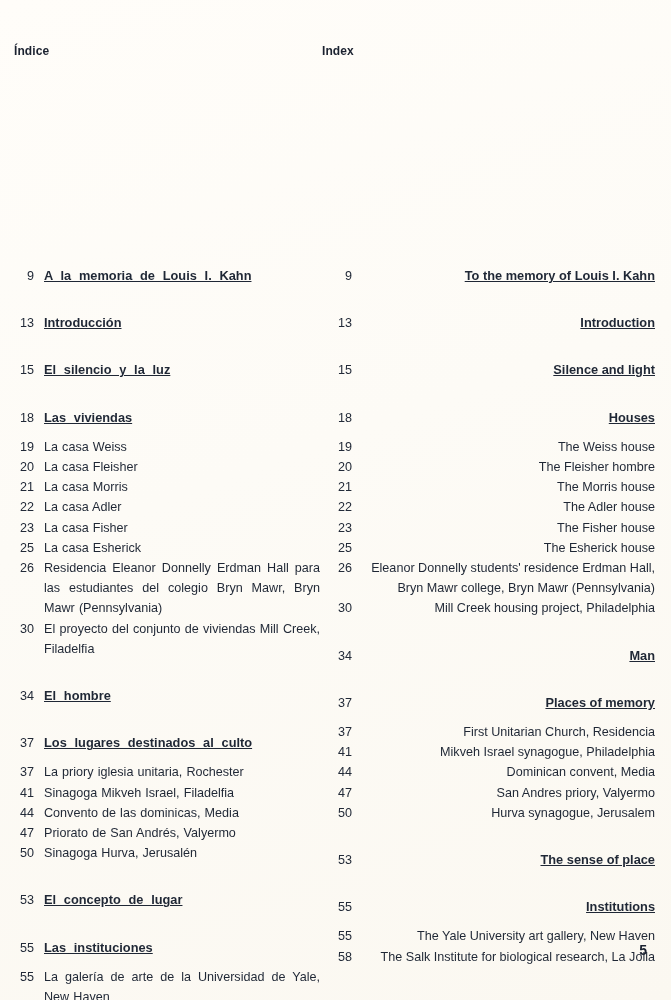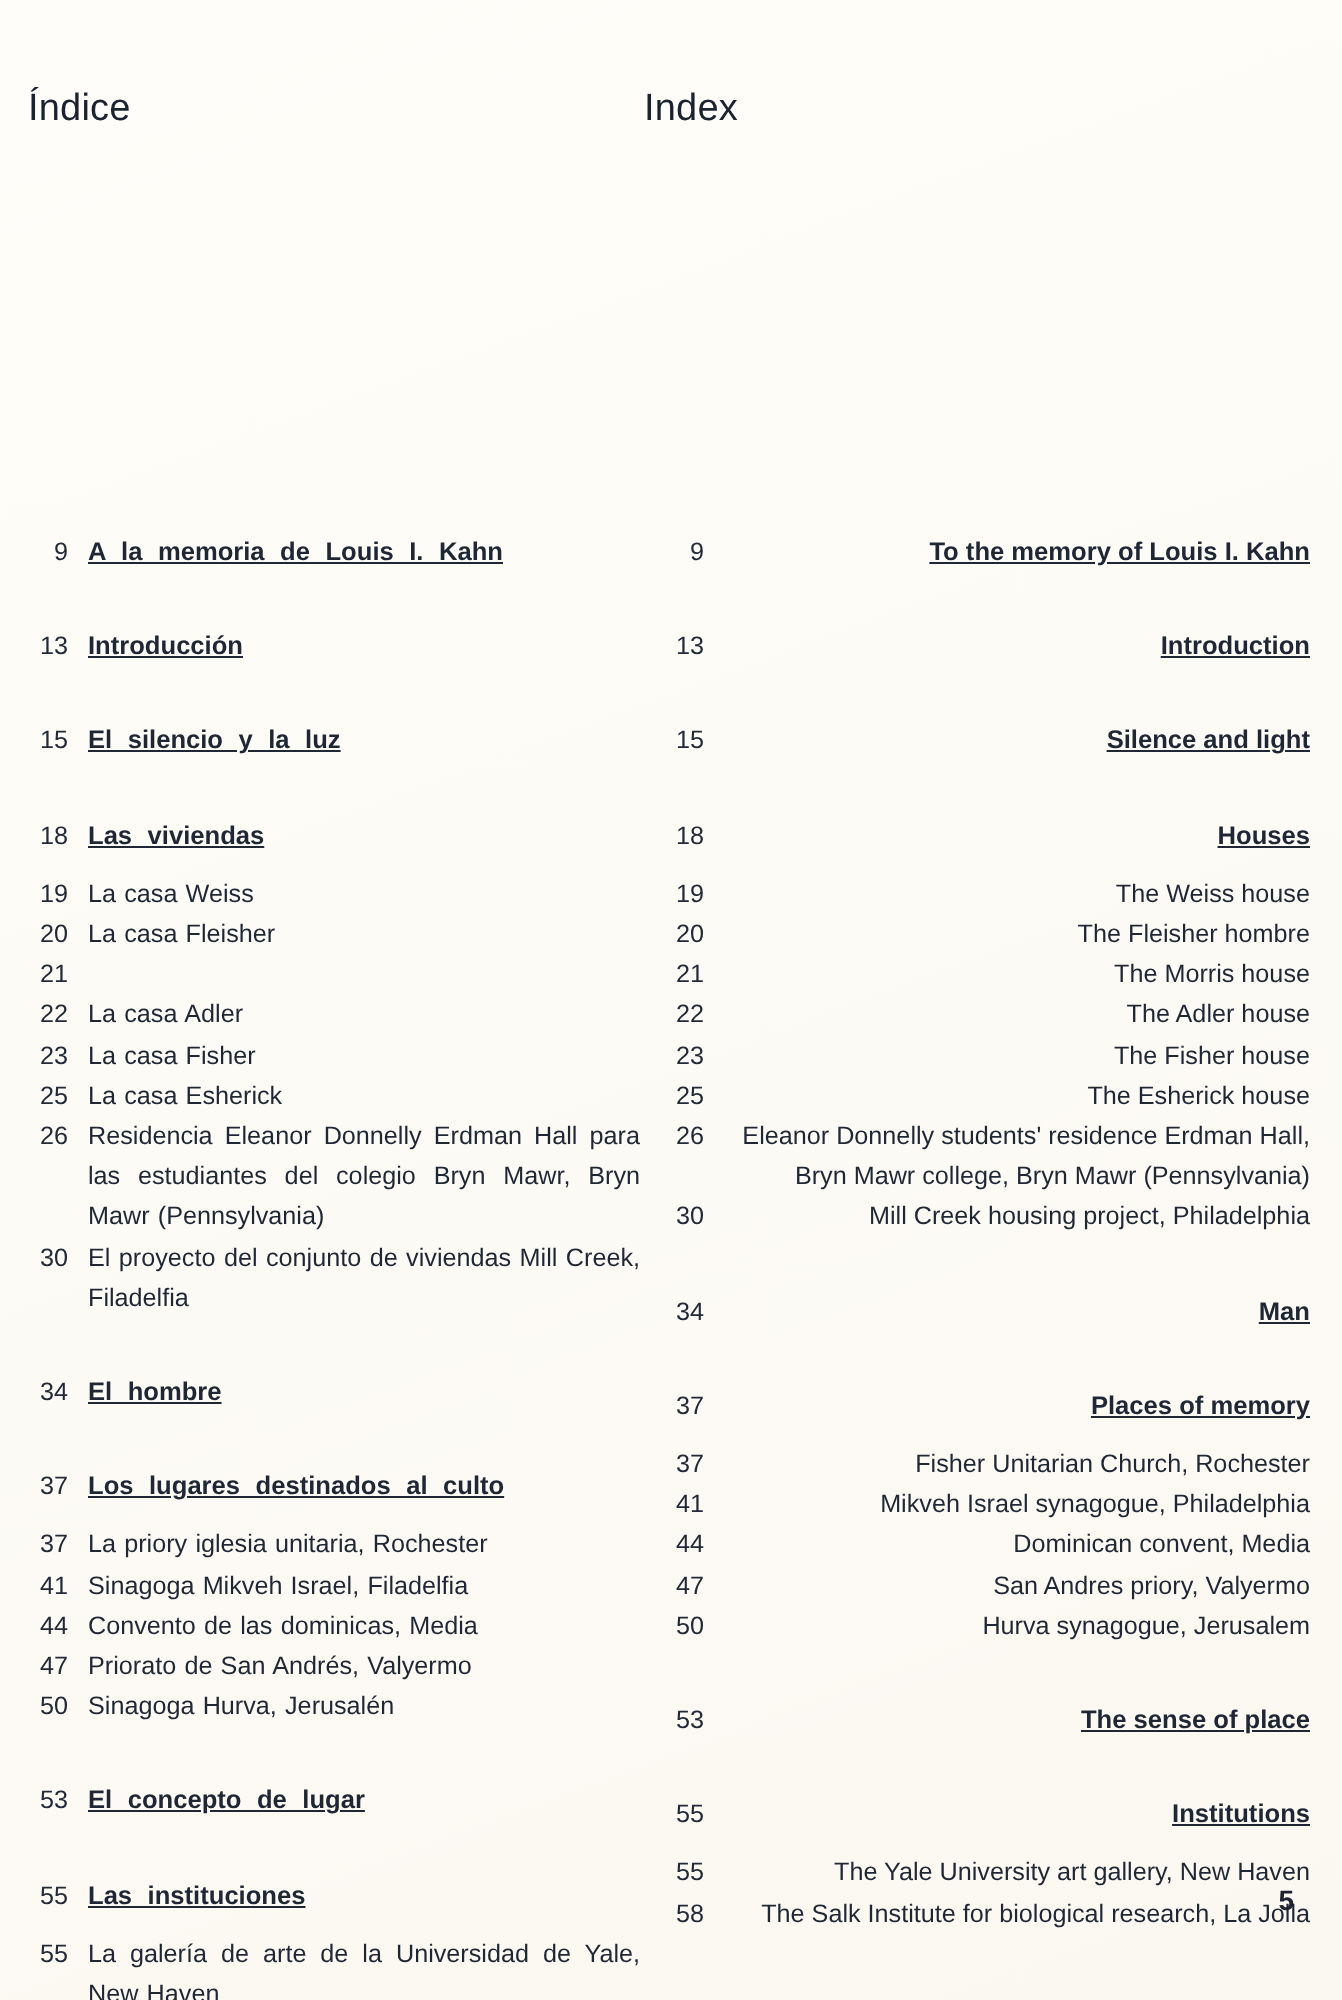--- a/index.html
+++ b/index.html
@@ -19,22 +19,22 @@
   .page {
     position: absolute;
     inset: 0;
     background: linear-gradient(160deg, #fffdf9 0%, #fdfbf6 45%, #fbf8f1 100%);
   }
 
   
   .col-header {
     position: absolute;
     top: 44px;
-    font-size: 19px;
-    font-weight: normal;
+    font-size: 12px;
+    font-weight: bold;
     letter-spacing: 0.1px;
     color: #1b2230;
   }
   .col-header.left  { left: 14px; }
   .col-header.right { left: 322px; }
 
   
   .toc-col {
     position: absolute;
     top: 266px;
@@ -131,20 +131,21 @@
       <div class="entry item">
         <span class="num">19</span>
         <span class="label">La casa Weiss</span>
       </div>
       <div class="entry item">
         <span class="num">20</span>
         <span class="label">La casa Fleisher</span>
       </div>
       <div class="entry item">
         <span class="num">21</span>
+        <span class="label">La casa Morris</span>
       </div>
       <div class="entry item">
         <span class="num">22</span>
         <span class="label">La casa Adler</span>
       </div>
       <div class="entry item">
         <span class="num">23</span>
         <span class="label">La casa Fisher</span>
       </div>
       <div class="entry item">
@@ -266,21 +267,21 @@
         <span class="label">Man</span>
       </div>
       <div class="gap-heading"></div>
       <div class="entry heading">
         <span class="num">37</span>
         <span class="label">Places of memory</span>
       </div>
       <div class="gap-sub"></div>
       <div class="entry item">
         <span class="num">37</span>
-        <span class="label">Fisher Unitarian Church, Rochester</span>
+        <span class="label">First Unitarian Church, Residencia</span>
       </div>
       <div class="entry item">
         <span class="num">41</span>
         <span class="label">Mikveh Israel synagogue, Philadelphia</span>
       </div>
       <div class="entry item">
         <span class="num">44</span>
         <span class="label">Dominican convent, Media</span>
       </div>
       <div class="entry item">

